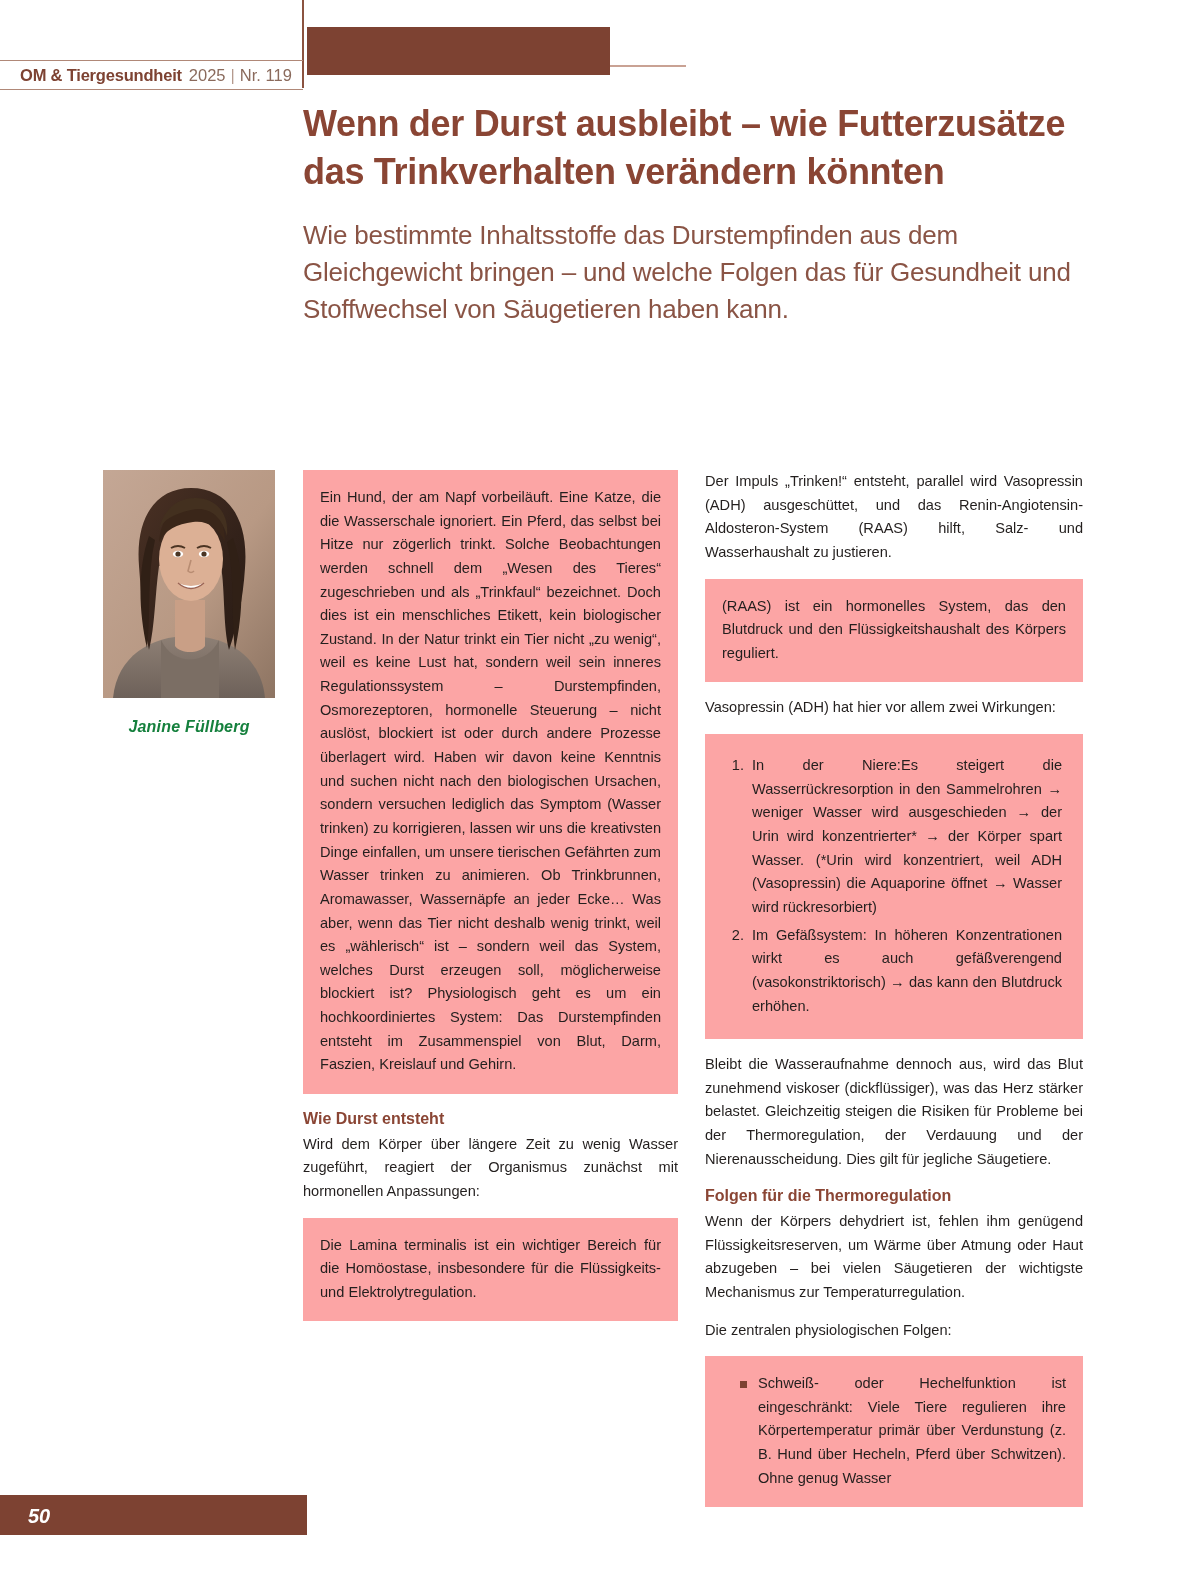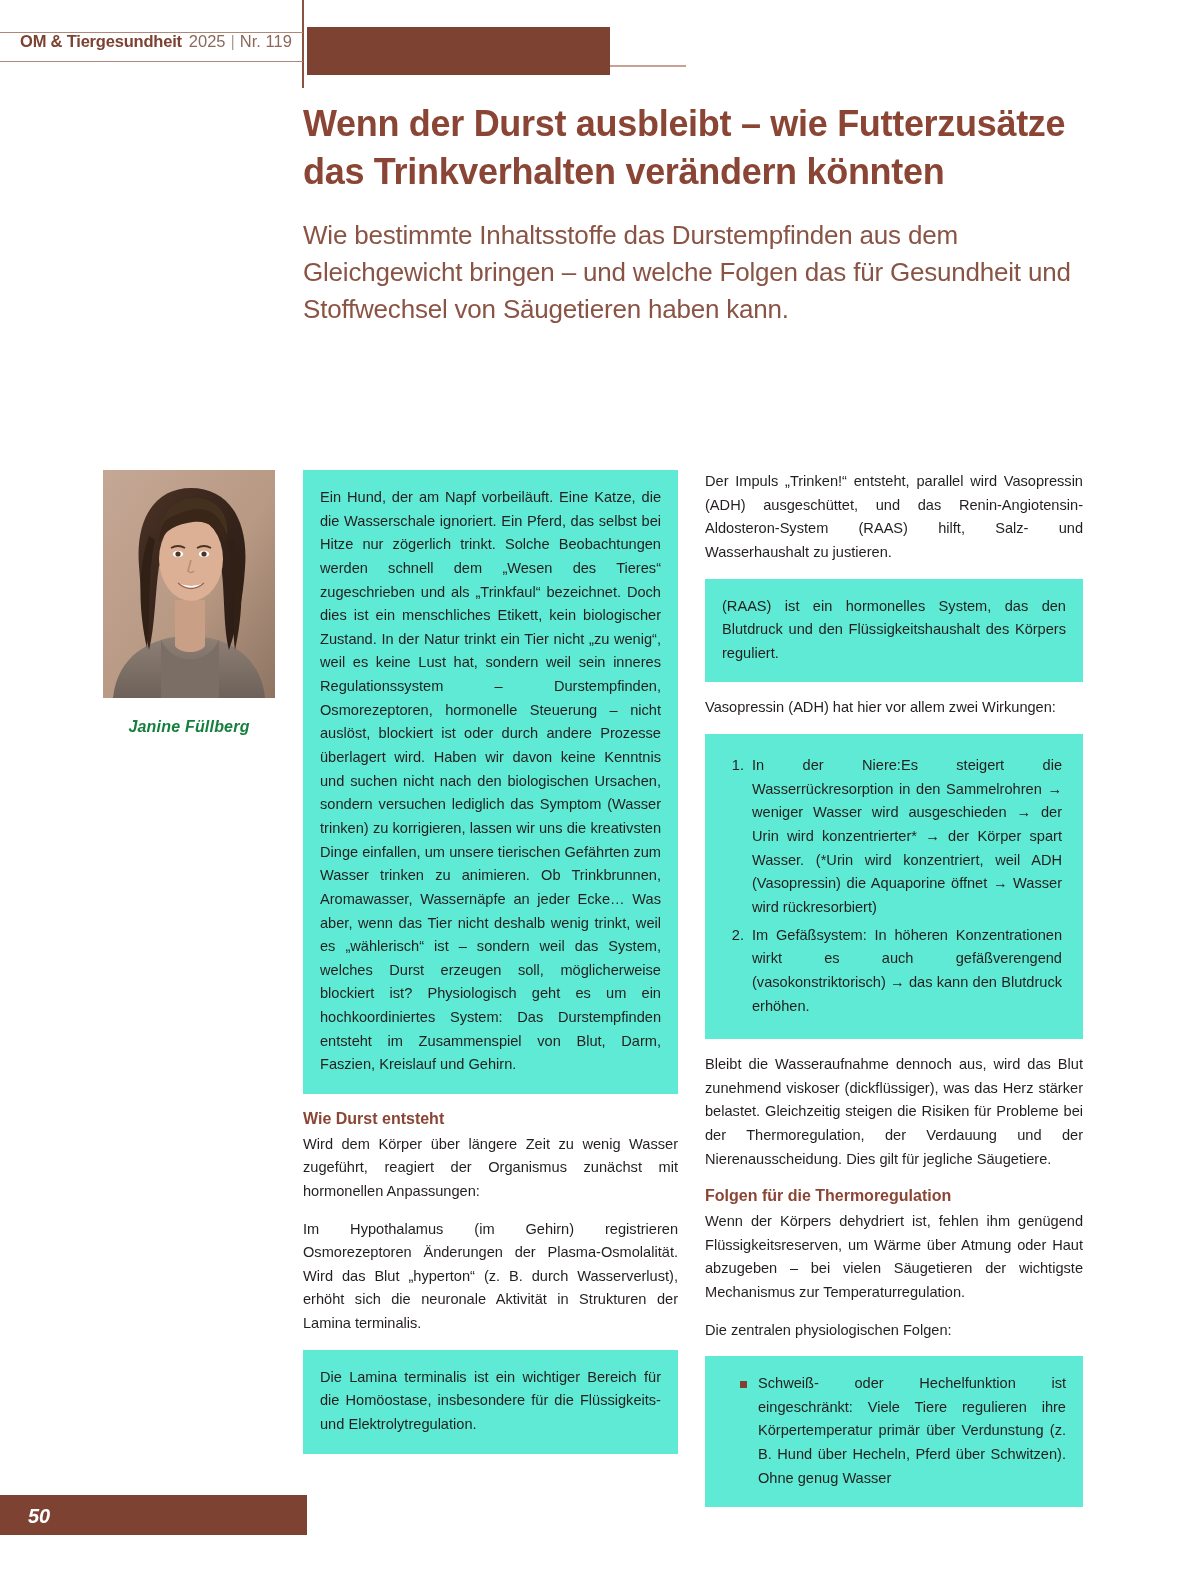--- a/index.html
+++ b/index.html
@@ -34,27 +34,27 @@
     background: #7d4232;
   }
   .mh-thinline {
     position: absolute;
     left: 610px; top: 65px;
     width: 76px; height: 2px;
     background: #c9a294;
   }
   .mh-plate {
     position: absolute;
-    left: 0px; top: 32px;
+    left: 0px; top: 60px;
     width: 303px; height: 30px;
     border-top: 1.5px solid #b08878;
     border-bottom: 1.5px solid #b08878;
     box-sizing: border-box;
     display: flex;
-    align-items: flex-start;
+    align-items: center;
   }
   .mh-plate-inner {
     padding-left: 20px;
     white-space: nowrap;
     line-height: 1;
   }
   .mh-brand {
     color: #7d4232;
     font-weight: bold;
     font-size: 16.5px;
@@ -134,21 +134,21 @@
   p.body {
     font-size: 14.6px;
     line-height: 1.62;
     color: #231f1e;
     text-align: justify;
     margin: 0 0 14px 0;
     hyphens: auto;
   }
 
   .callout {
-    background: #5eead4;
+    background: #fca5a5;
     padding: 16px 17px 17px 17px;
     box-sizing: border-box;
     margin: 0 0 14px 0;
   }
   .callout p {
     font-size: 14.6px;
     line-height: 1.62;
     color: #231f1e;
     text-align: justify;
     margin: 0;
@@ -290,21 +290,20 @@
     </div>
     <div class="author-caption">Janine Füllberg</div>
   </div>
 
   <div class="col" id="col-left">
     <div class="callout">
       <p>Ein Hund, der am Napf vorbeiläuft. Eine Katze, die die Wasserschale ignoriert. Ein Pferd, das selbst bei Hitze nur zögerlich trinkt. Solche Beobachtungen werden schnell dem „Wesen des Tieres“ zugeschrieben und als „Trinkfaul“ bezeichnet. Doch dies ist ein menschliches Etikett, kein biologischer Zustand. In der Natur trinkt ein Tier nicht „zu wenig“, weil es keine Lust hat, sondern weil sein inneres Regulationssystem – Durstempfinden, Osmorezeptoren, hormonelle Steuerung – nicht auslöst, blockiert ist oder durch andere Prozesse überlagert wird. Haben wir davon keine Kenntnis und suchen nicht nach den biologischen Ursachen, sondern versuchen lediglich das Symptom (Wasser trinken) zu korrigieren, lassen wir uns die kreativsten Dinge einfallen, um unsere tierischen Gefährten zum Wasser trinken zu animieren. Ob Trinkbrunnen, Aromawasser, Wassernäpfe an jeder Ecke… Was aber, wenn das Tier nicht deshalb wenig trinkt, weil es „wählerisch“ ist – sondern weil das System, welches Durst erzeugen soll, möglicherweise blockiert ist? Physiologisch geht es um ein hochkoordiniertes System: Das Durstempfinden entsteht im Zusammenspiel von Blut, Darm, Faszien, Kreislauf und Gehirn.</p>
     </div>
     <h2 class="section">Wie Durst entsteht</h2>
     <p class="body">Wird dem Körper über längere Zeit zu wenig Wasser zugeführt, reagiert der Organismus zunächst mit hormonellen Anpassungen:</p>
-    <p class="body">Im Hypothalamus (im Gehirn) registrieren Osmorezeptoren Änderungen der Plasma-Osmolalität. Wird das Blut „hyperton“ (z. B. durch Wasserverlust), erhöht sich die neuronale Aktivität in Strukturen der Lamina terminalis.</p>
     <div class="callout">
       <p>Die Lamina terminalis ist ein wichtiger Bereich für die Homöostase, insbesondere für die Flüssigkeits- und Elektrolytregulation.</p>
     </div>
   </div>
 
   <div class="col" id="col-right">
     <p class="body">Der Impuls „Trinken!“ entsteht, parallel wird Vasopressin (ADH) ausgeschüttet, und das Renin-Angiotensin-Aldosteron-System (RAAS) hilft, Salz- und Wasserhaushalt zu justieren.</p>
     <div class="callout">
       <p>(RAAS) ist ein hormonelles System, das den Blutdruck und den Flüssigkeitshaushalt des Körpers reguliert.</p>
     </div>

